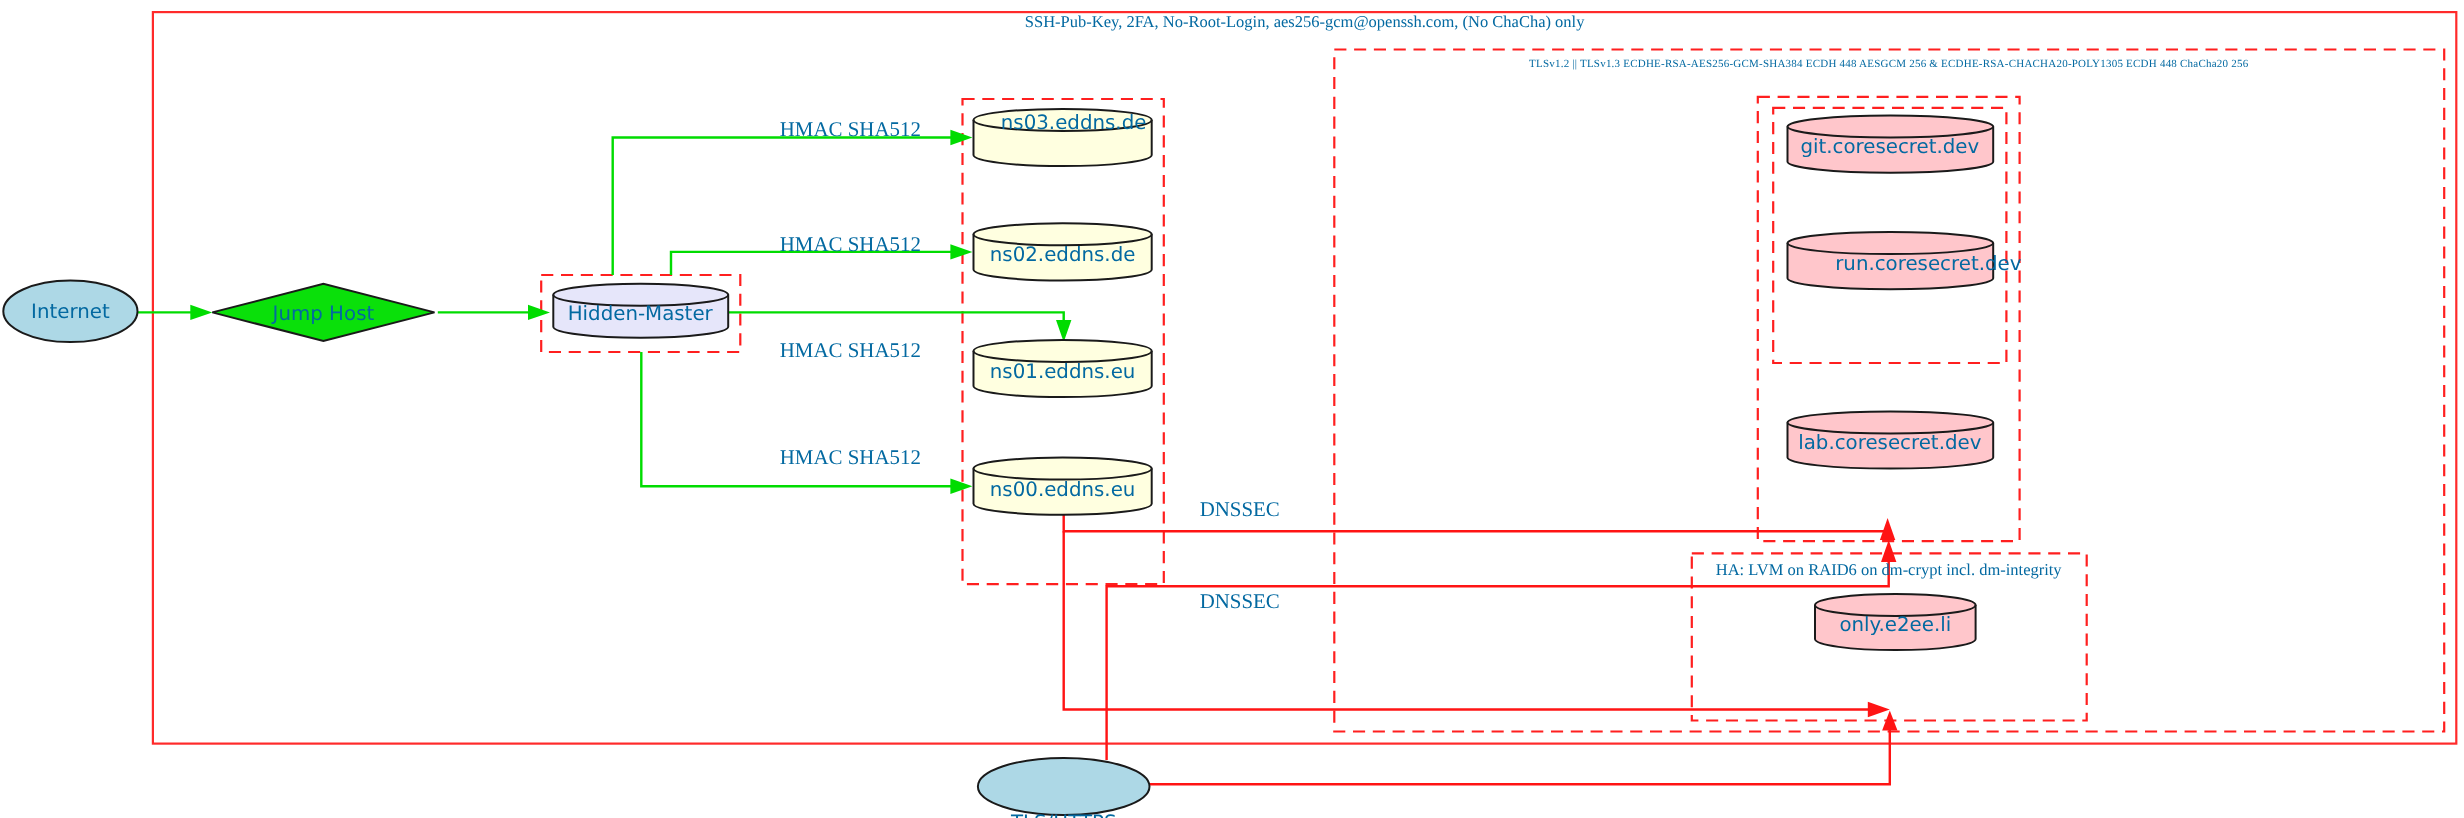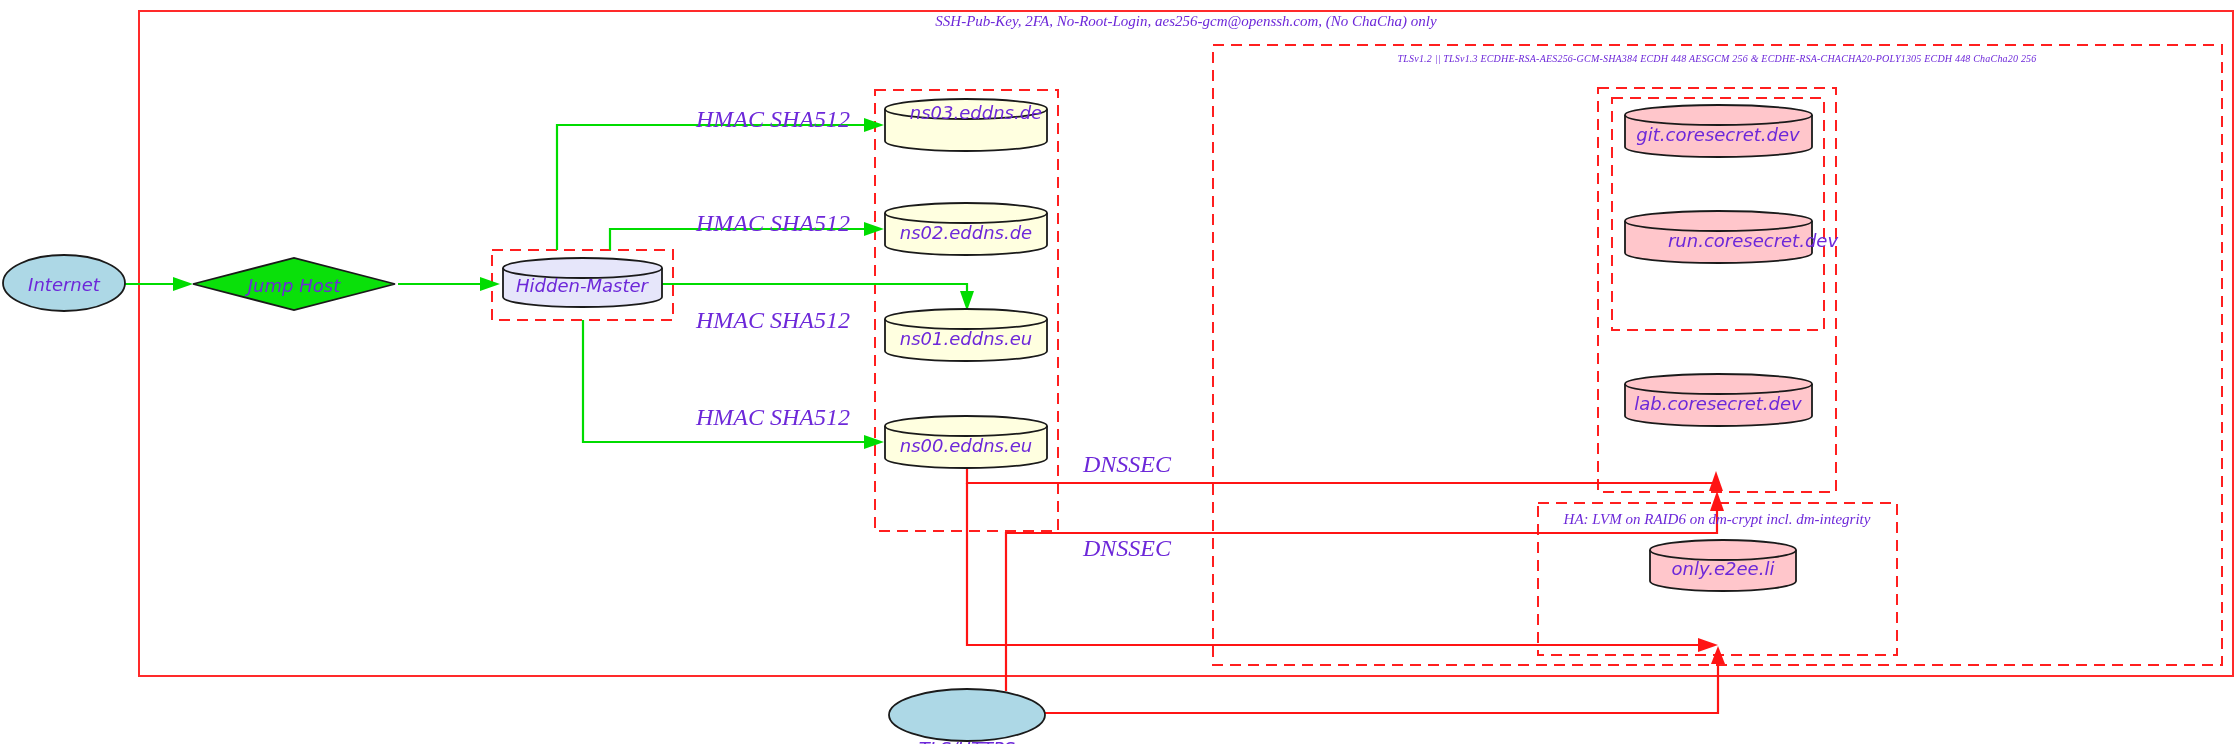--- a/index.html
+++ b/index.html
@@ -1,21 +1,21 @@
 <!DOCTYPE html>
 <html><head>
 <meta charset="utf-8">
 <style>
   html,body{margin:0;padding:0;background:#ffffff;}
   #canvas{position:relative;width:2240px;height:744px;background:#ffffff;
           font-family:"DejaVu Sans","Liberation Sans",sans-serif;overflow:hidden;}
   #wires{position:absolute;left:0;top:0;z-index:1;}
-  .lbl{position:absolute;transform:translate(-50%,-50%);white-space:nowrap;color:#6d28d9;z-index:2;font-style:italic;}
+  .lbl{position:absolute;transform:translate(-50%,-50%);white-space:nowrap;color:#0369a1;z-index:2;}
   .nlabel{font-family:"DejaVu Sans","Liberation Sans",sans-serif;font-size:18px;}
-  .elabel{font-family:"Liberation Serif","DejaVu Serif",serif;font-size:24px;}
+  .elabel{font-family:"Liberation Serif","DejaVu Serif",serif;font-size:19px;}
   .clabel{font-family:"Liberation Serif","DejaVu Serif",serif;font-size:15px;}
   .clabel.tls{font-size:10px;letter-spacing:0.2px;}
   .sbox{fill:none;stroke:#ff2a2a;stroke-width:2;}
   .dbox{fill:none;stroke:#ff1f1f;stroke-width:2;stroke-dasharray:11 7;}
   .gedge{fill:none;stroke:#00dc00;stroke-width:2.2;}
   .garrow{fill:#00dc00;stroke:none;}
   .redge{fill:none;stroke:#ff1414;stroke-width:2.2;}
   .rarrow{fill:#ff1414;stroke:none;}
   .node-stroke{stroke:#1a1a1a;stroke-width:1.8;}
 </style>

